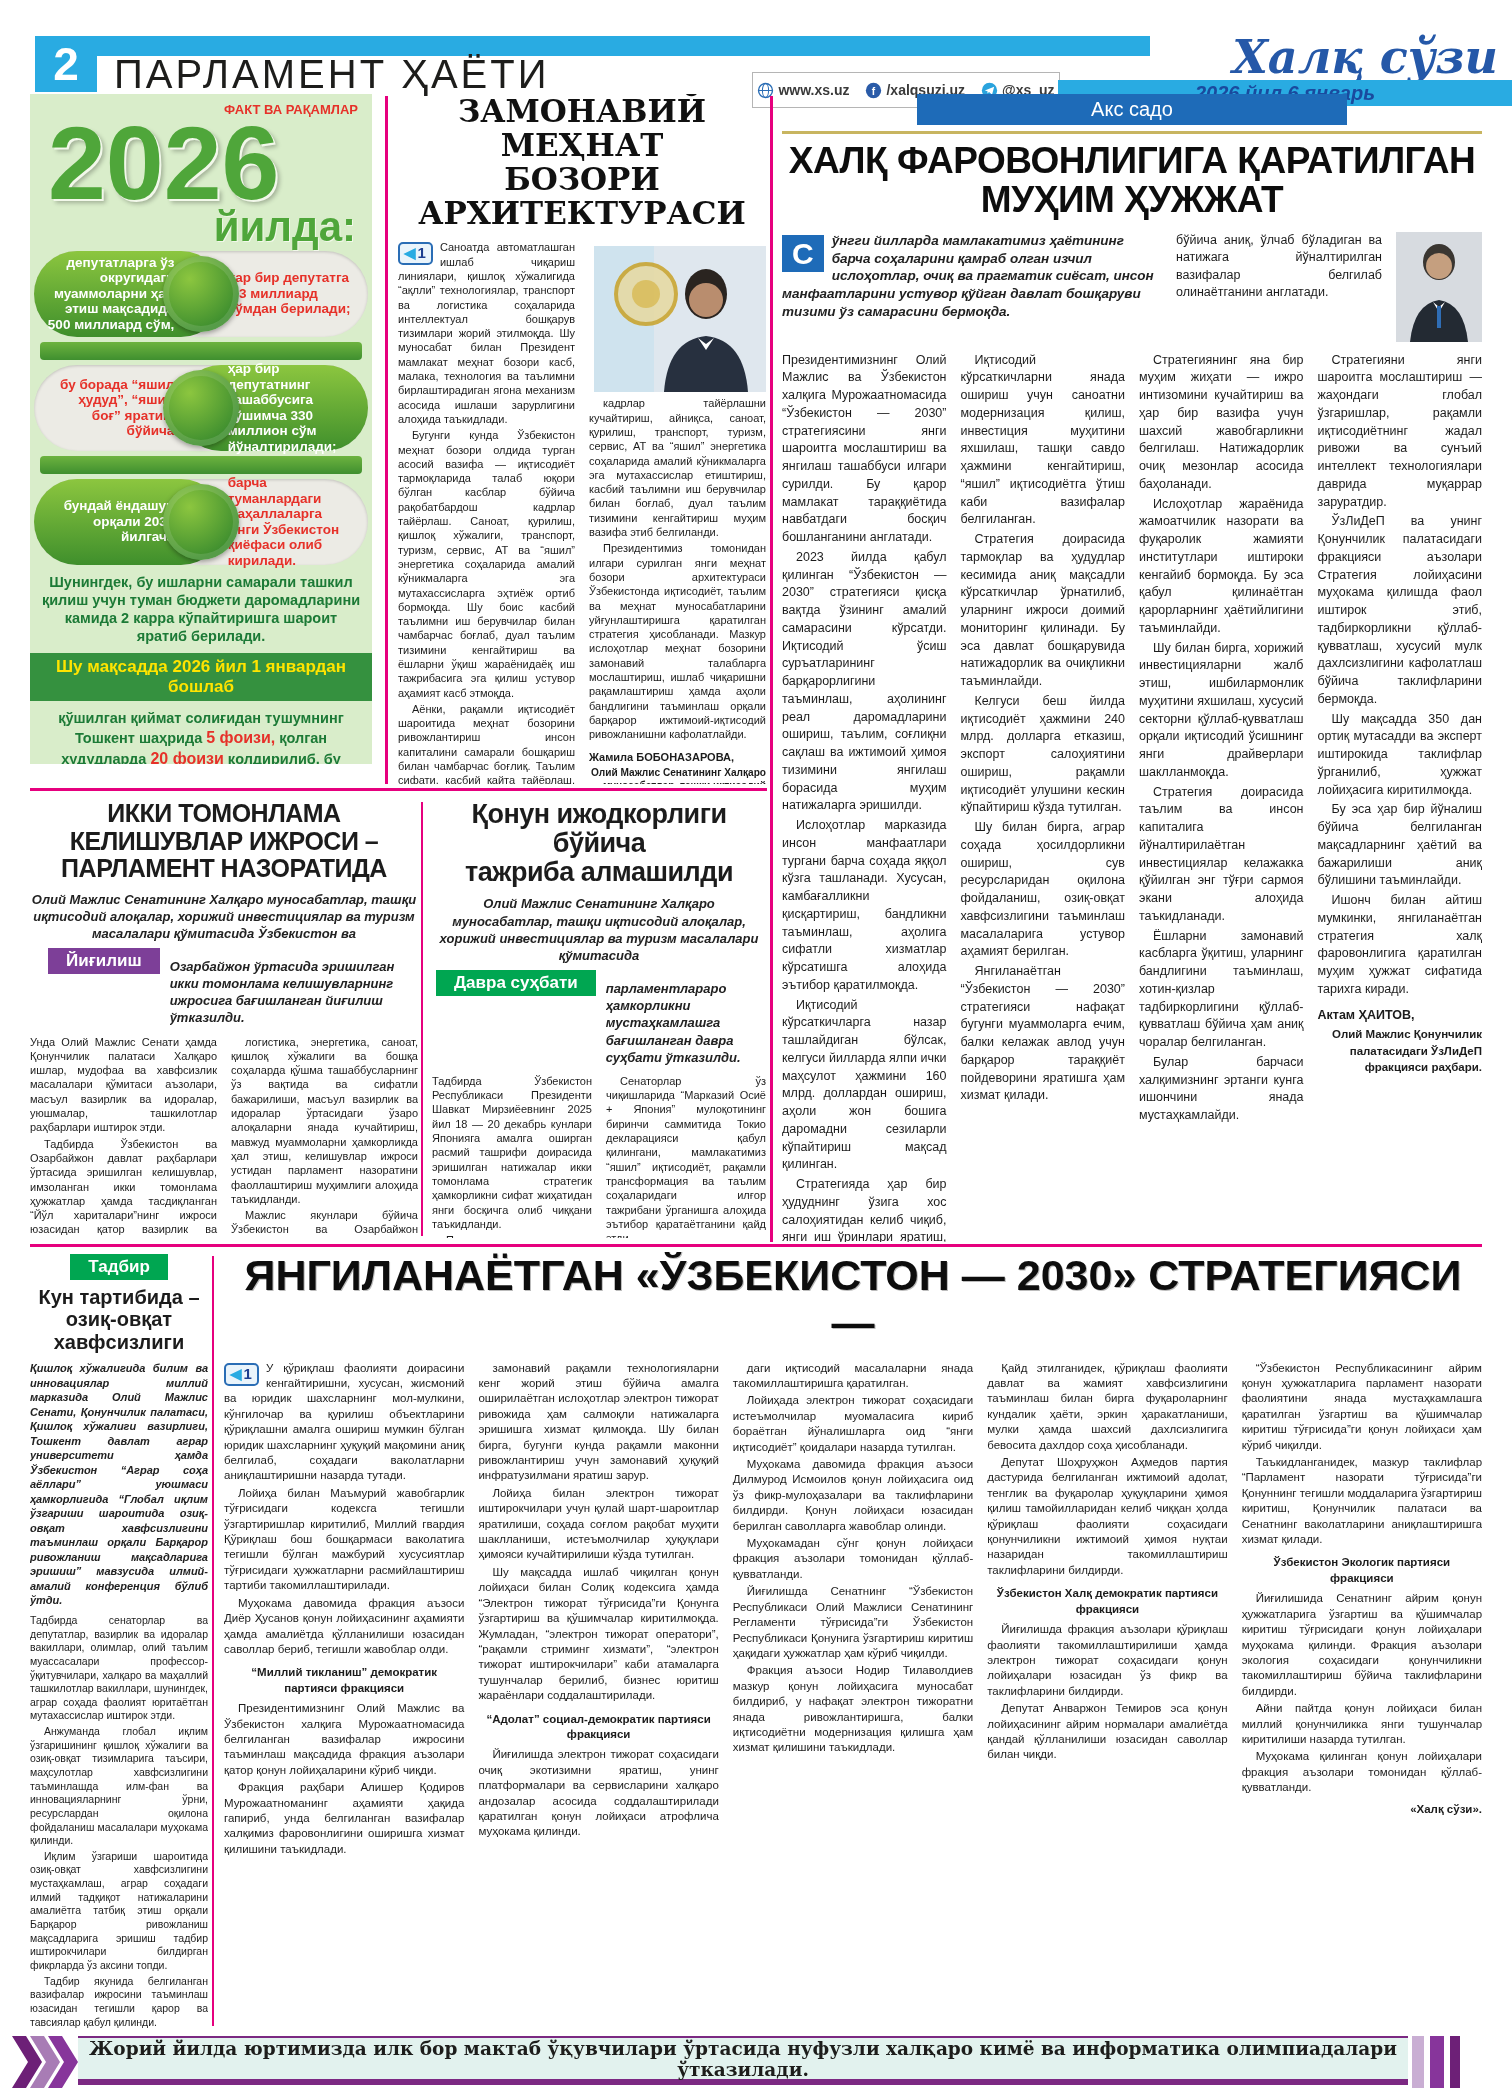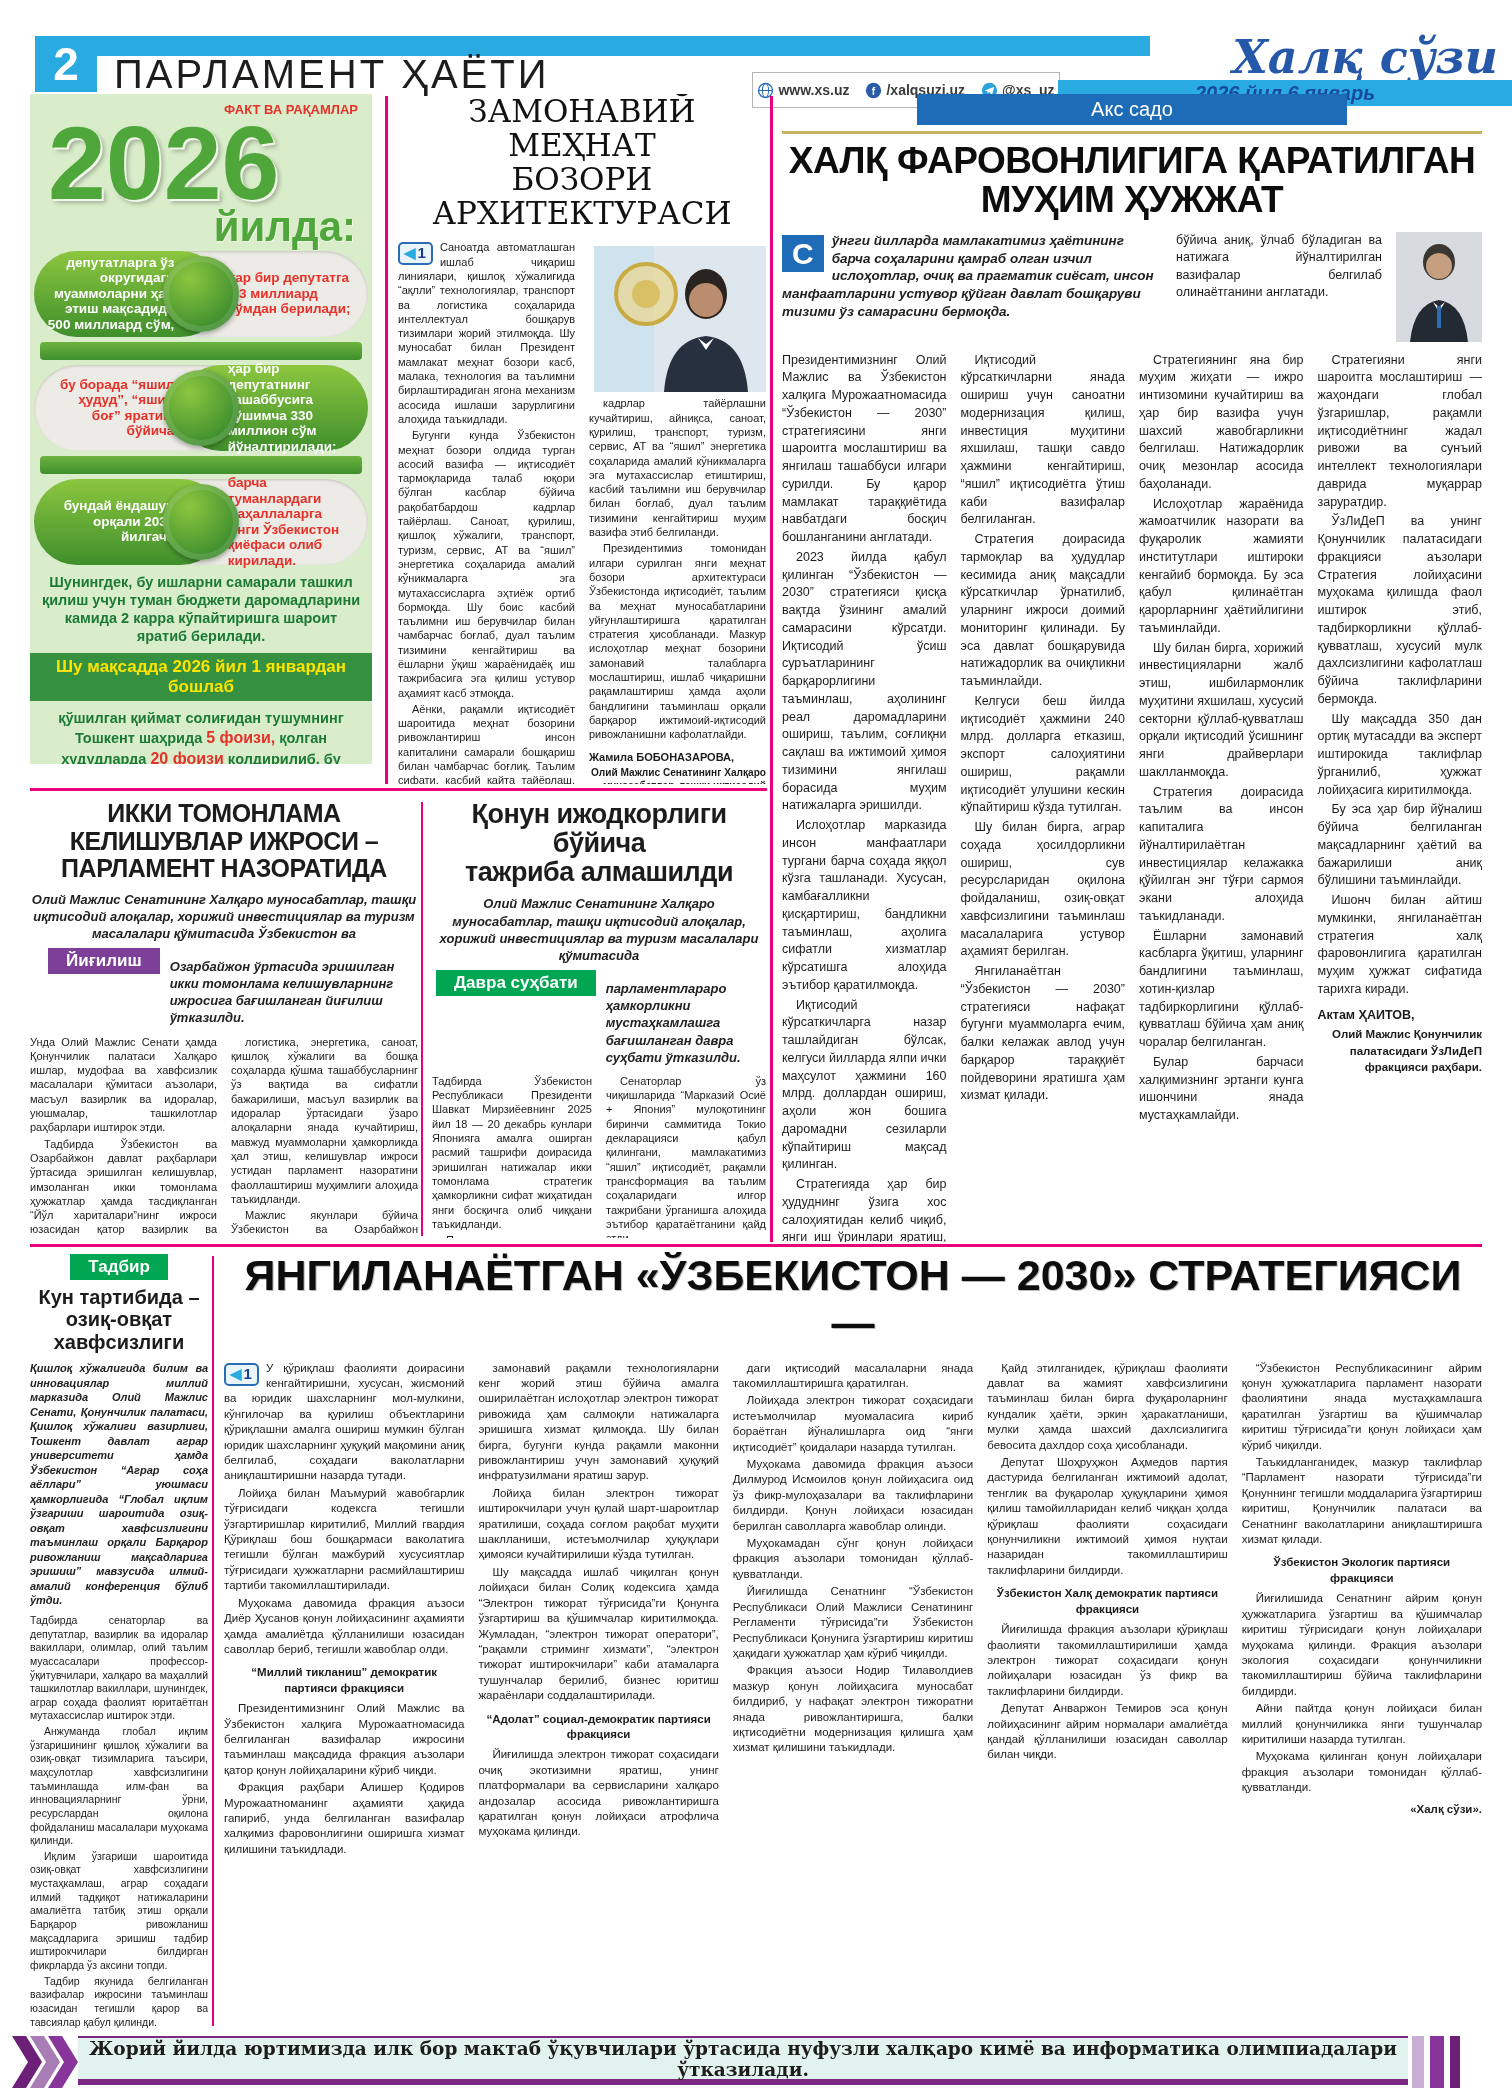--- a/index.html
+++ b/index.html
@@ -57,21 +57,21 @@
   .it-by1{font-weight:800;text-align:right;text-indent:0;margin-top:8px !important;}
   .it-by2{font-weight:700;text-align:right !important;text-indent:0;font-size:.92em;}
   .it-end{font-weight:800;text-align:right !important;text-indent:0;margin-top:6px !important;}
   .jump{float:left;border:2px solid #2a6db5;border-radius:5px;padding:0 5px 1px 4px;margin:2px 7px 0 0;
         font-weight:800;font-size:15px;color:#1d3e8f;background:#eaf4fb;line-height:1.2;}
   .jump b{color:#29abe2;margin-right:2px;font-weight:900;}
   .tag{color:#fff;font-weight:800;font-size:17px;padding:3px 18px;display:inline-block;}
   .intro{font-style:italic;font-weight:700;font-size:13px;text-align:center;line-height:1.32;color:#222;}
   
   .labor{position:absolute;left:398px;top:94px;width:368px;height:690px;overflow:hidden;}
-  .labor .hl1,.labor .hl2{font-family:"DejaVu Serif",serif;font-weight:400;font-size:31px;
+  .labor .hl1,.labor .hl2{font-family:"DejaVu Serif",serif;font-weight:700;font-size:31px;
         text-align:center;line-height:1.1;color:#111;}
   .labor .cols{margin-top:10px;font-size:11px;}
   
   .aks{position:absolute;left:782px;top:94px;width:700px;height:1148px;overflow:hidden;}
   .aks .tagwrap{text-align:center;}
   .aks .tagbox{background:#1e6bb8;color:#fff;font-weight:400;font-size:20px;display:inline-block;
                width:430px;padding:4px 0;}
   .aks .goldrule{height:3px;background:#c8b560;margin:6px 0 8px;}
   .aks .hl{font-weight:800;font-size:37px;letter-spacing:-.5px;text-align:center;line-height:1.05;color:#0d0d0d;}
   .aks .introrow{display:flex;gap:14px;margin:12px 0 10px;}
@@ -329,21 +329,21 @@
           <p class="it-p">Муҳокама давомида фракция аъзоси Диёр Ҳусанов қонун лойиҳасининг аҳамияти ҳамда амалиётда қўлланилиши юзасидан саволлар бериб, тегишли жавоблар олди.</p>
           <p class="it-h">“Миллий тикланиш” демократик партияси фракцияси</p>
           <p class="it-p">Президентимизнинг Олий Мажлис ва Ўзбекистон халқига Мурожаатномасида белгиланган вазифалар ижросини таъминлаш мақсадида фракция аъзолари қатор қонун лойиҳаларини кўриб чиқди.</p>
           <p class="it-p">Фракция раҳбари Алишер Қодиров Мурожаатноманинг аҳамияти ҳақида гапириб, унда белгиланган вазифалар халқимиз фаровонлигини оширишга хизмат қилишини таъкидлади.</p>
         </div>
         <div class="col">
           <p class="it-p">замонавий рақамли технологияларни кенг жорий этиш бўйича амалга оширилаётган ислоҳотлар электрон тижорат ривожида ҳам салмоқли натижаларга эришишга хизмат қилмоқда. Шу билан бирга, бугунги кунда рақамли маконни ривожлантириш учун замонавий ҳуқуқий инфратузилмани яратиш зарур.</p>
           <p class="it-p">Лойиҳа билан электрон тижорат иштирокчилари учун қулай шарт-шароитлар яратилиши, соҳада соғлом рақобат муҳити шаклланиши, истеъмолчилар ҳуқуқлари ҳимояси кучайтирилиши кўзда тутилган.</p>
           <p class="it-p">Шу мақсадда ишлаб чиқилган қонун лойиҳаси билан Солиқ кодексига ҳамда “Электрон тижорат тўғрисида”ги Қонунга ўзгартириш ва қўшимчалар киритилмоқда. Жумладан, “электрон тижорат оператори”, “рақамли стриминг хизмати”, “электрон тижорат иштирокчилари” каби атамаларга тушунчалар берилиб, бизнес юритиш жараёнлари соддалаштирилади.</p>
           <p class="it-h">“Адолат” социал-демократик партияси фракцияси</p>
-          <p class="it-p">Йиғилишда электрон тижорат соҳасидаги очиқ экотизимни яратиш, унинг платформалари ва сервисларини халқаро андозалар асосида ривожлантиришга қаратилган қонун лойиҳаси атрофлича муҳокама қилинди.</p>
+          <p class="it-p">Йиғилишда электрон тижорат соҳасидаги очиқ экотизимни яратиш, унинг платформалари ва сервисларини халқаро андозалар асосида соддалаштирилади қаратилган қонун лойиҳаси атрофлича муҳокама қилинди.</p>
         </div>
         <div class="col">
           <p class="it-p">даги иқтисодий масалаларни янада такомиллаштиришга қаратилган.</p>
           <p class="it-p">Лойиҳада электрон тижорат соҳасидаги истеъмолчилар муомаласига кириб бораётган йўналишларга оид “янги иқтисодиёт” қоидалари назарда тутилган.</p>
           <p class="it-p">Муҳокама давомида фракция аъзоси Дилмурод Исмоилов қонун лойиҳасига оид ўз фикр-мулоҳазалари ва таклифларини билдирди. Қонун лойиҳаси юзасидан берилган саволларга жавоблар олинди.</p>
           <p class="it-p">Муҳокамадан сўнг қонун лойиҳаси фракция аъзолари томонидан қўллаб-қувватланди.</p>
           <p class="it-p">Йиғилишда Сенатнинг “Ўзбекистон Республикаси Олий Мажлиси Сенатининг Регламенти тўғрисида”ги Ўзбекистон Республикаси Қонунига ўзгартириш киритиш ҳақидаги ҳужжатлар ҳам кўриб чиқилди.</p>
           <p class="it-p">Фракция аъзоси Нодир Тилаволдиев мазкур қонун лойиҳасига муносабат билдириб, у нафақат электрон тижоратни янада ривожлантиришга, балки иқтисодиётни модернизация қилишга ҳам хизмат қилишини таъкидлади.</p>
         </div>
         <div class="col">

